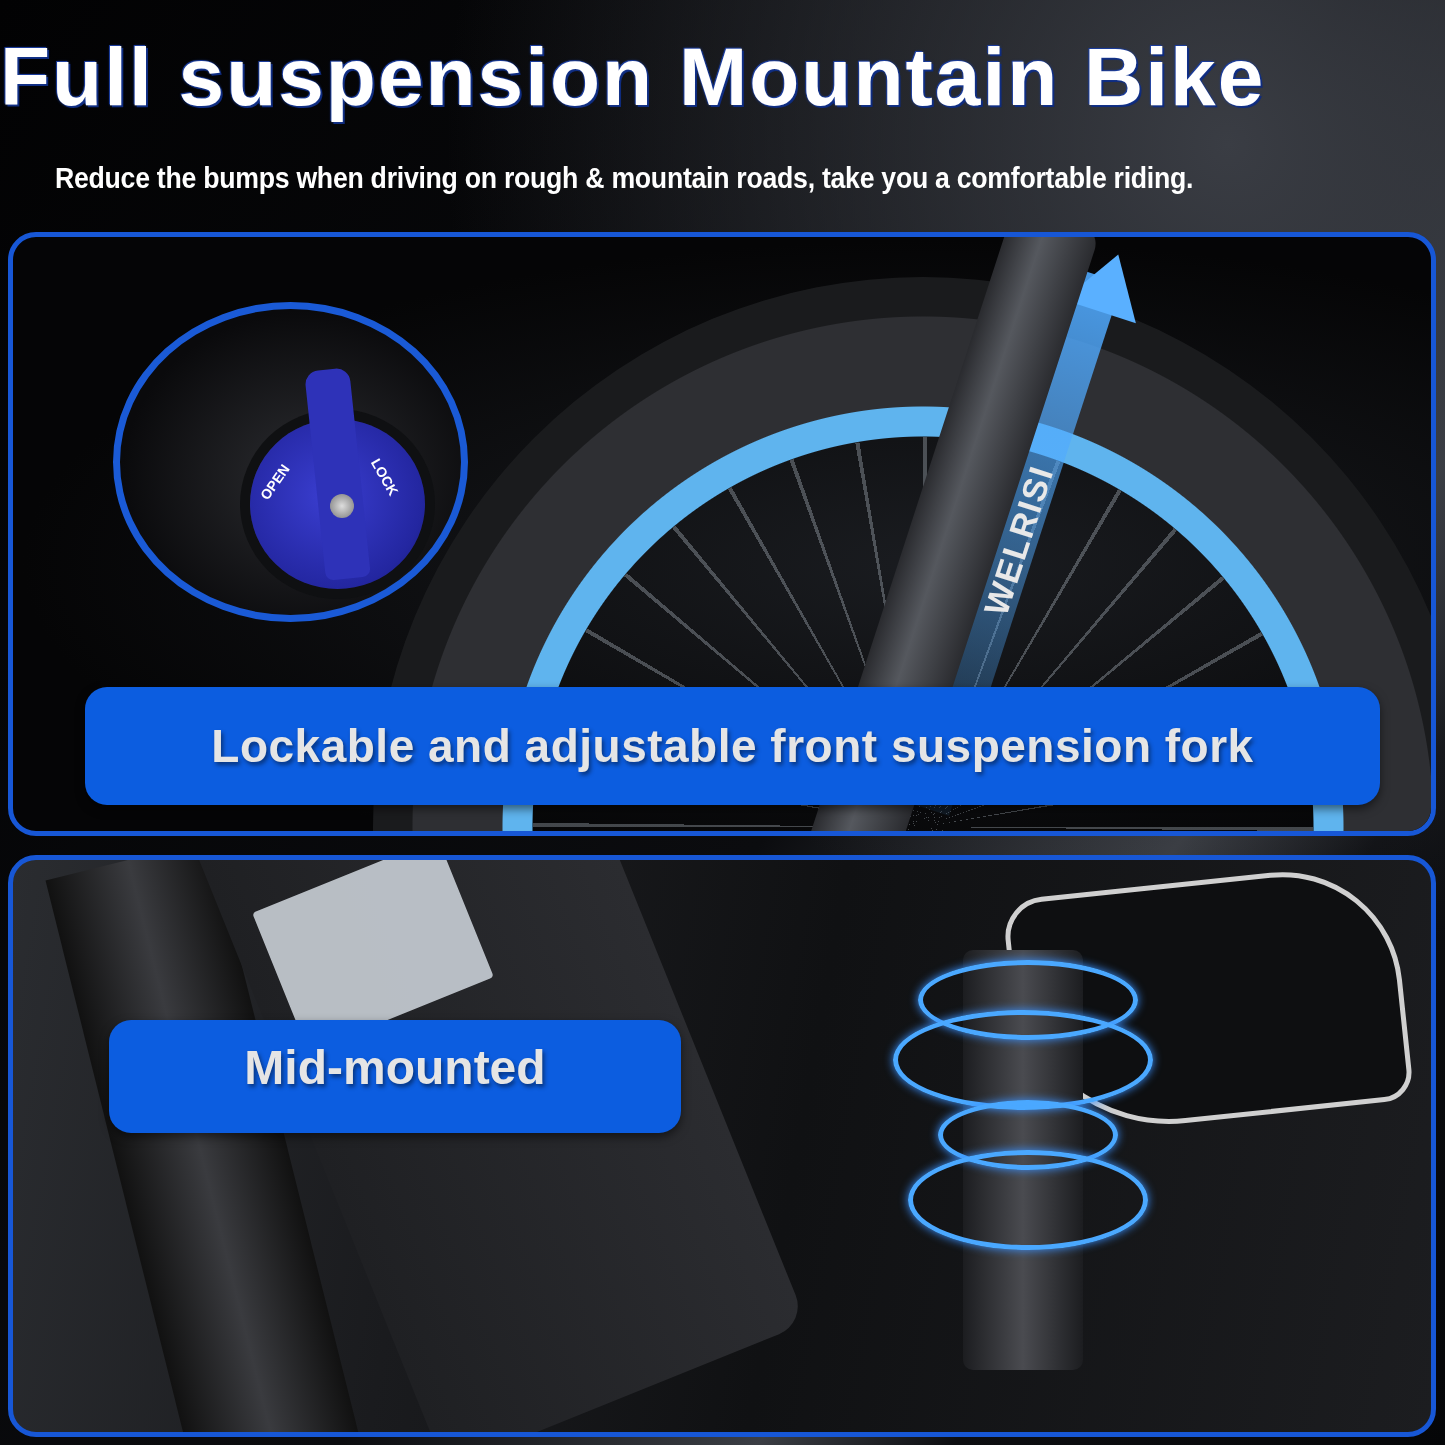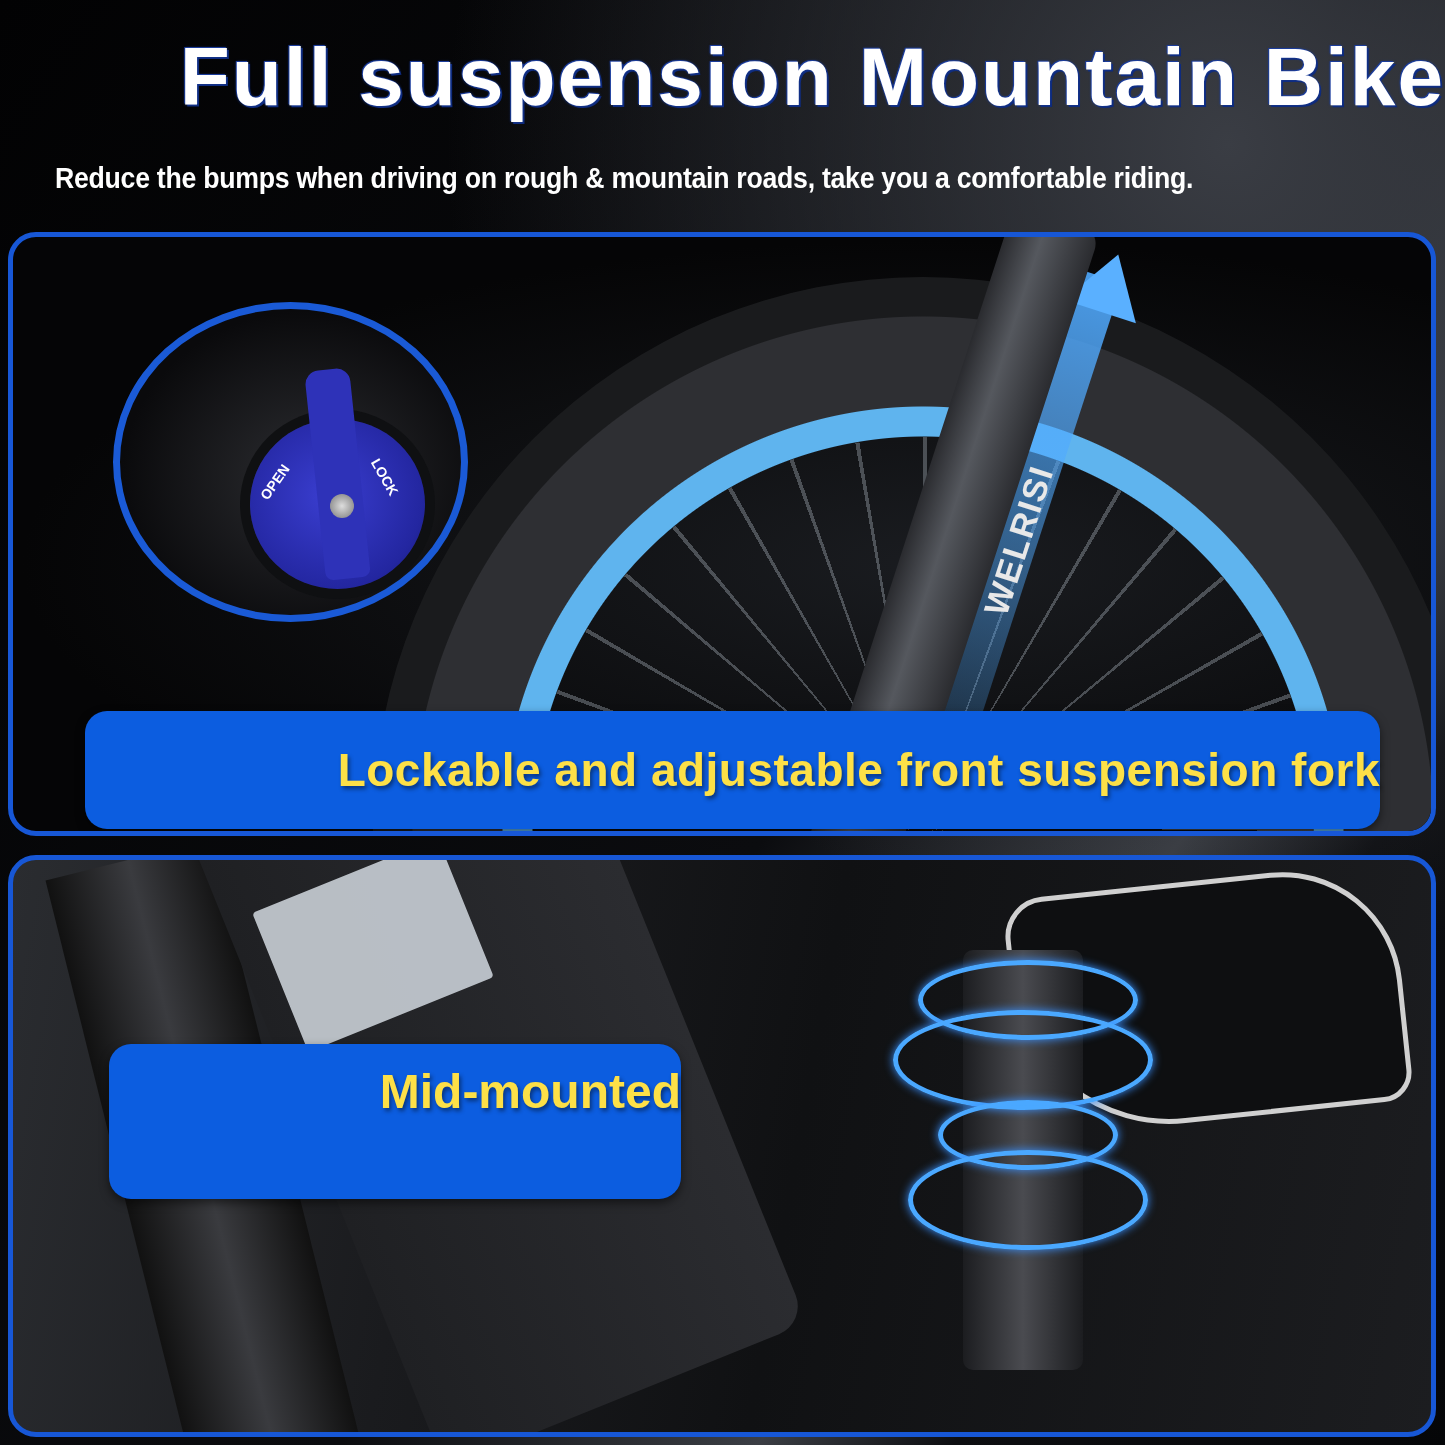--- a/index.html
+++ b/index.html
@@ -2,21 +2,21 @@
 <html><head>
 <meta charset="utf-8">
 <style>
   html, body { margin:0; padding:0; }
   body { width:1445px; height:1445px; background:#050608; position:relative; overflow:hidden;
          font-family:"Liberation Sans", "DejaVu Sans", sans-serif; }
   .bg { position:absolute; inset:0;
         background:
           radial-gradient(ellipse at 85% 10%, #3a3d44 0%, rgba(20,22,26,0) 45%),
           linear-gradient(125deg, #020203 0%, #0b0c0f 55%, #3b3e44 72%, #0d0e11 80%, #050608 100%); }
-  .title { position:absolute; left:0; right:0; top:30px; text-align:right; color:#fff;
+  .title { position:absolute; left:0; right:0; top:30px; text-align:left; color:#fff;
            font-weight:bold; font-size:82px; letter-spacing:2px;
            text-shadow: 0 0 3px #1b3fa0, 2px 2px 0 #0e2a7a, -1px -1px 0 #1c3c9a; }
   .subtitle { position:absolute; left:55px; top:162px; color:#fff; font-weight:bold;
               font-size:29px; letter-spacing:-0.3px; transform:scaleX(0.92); transform-origin:left; }
 
   .panel { position:absolute; border:5px solid #1757d6; border-radius:28px; overflow:hidden;
            box-sizing:border-box; }
   .panel-top { left:8px; top:232px; width:1428px; height:604px;
                background: radial-gradient(ellipse at 65% 55%, #1a1c20 0%, #050506 70%); }
   .panel-bottom { left:8px; top:855px; width:1428px; height:582px;
@@ -43,24 +43,24 @@
            background: radial-gradient(ellipse at 55% 55%, #2b2c30 0%, #0a0a0c 70%); }
   .dial { position:absolute; left:130px; top:110px; width:175px; height:170px; border-radius:50%;
           background: radial-gradient(circle at 45% 45%, #3a3ed0 0%, #2326a0 70%, #14166a 100%);
           box-shadow:0 0 0 10px #0f1012; }
   .lever { position:absolute; left:195px; top:60px; width:45px; height:210px; background:#2e32b8; border-radius:14px 14px 8px 8px;
            transform:rotate(-6deg); }
   .dial-open { position:absolute; left:135px; top:165px; color:#fff; font-size:14px; font-weight:bold; transform:rotate(-55deg); }
   .dial-lock { position:absolute; left:245px; top:160px; color:#fff; font-size:14px; font-weight:bold; transform:rotate(60deg); }
   .screw { position:absolute; left:210px; top:185px; width:24px; height:24px; border-radius:50%; background:radial-gradient(circle,#ddd,#777); }
 
-  .banner { position:absolute; background:#0c5de0; border-radius:22px; color:#fde047; font-weight:bold; text-align:right;
-            box-shadow: 0 4px 10px rgba(0,0,0,0.5); text-shadow: 2px 3px 4px rgba(0,0,0,0.45); margin-top: 24px; }
+  .banner { position:absolute; background:#0c5de0; border-radius:22px; color:#e5e5e5; font-weight:bold; text-align:center;
+            box-shadow: 0 4px 10px rgba(0,0,0,0.5); text-shadow: 2px 3px 4px rgba(0,0,0,0.45); }
   .banner-top { left:72px; top:450px; width:1295px; height:118px; line-height:118px; font-size:46px; letter-spacing:0.5px; }
-  .banner-bottom { left:96px; top:160px; width:572px; height:155px; font-size:48px; line-height:56px; padding-top:20px; box-sizing:border-box; }
+  .banner-bottom { left:96px; top:160px; width:572px; height:113px; font-size:48px; line-height:56px; padding-top:20px; box-sizing:border-box; }
 
   
   .battery { position:absolute; left:170px; top:-40px; width:390px; height:700px; background:linear-gradient(90deg,#1f2023,#2b2c30);
              transform:rotate(-22deg); transform-origin:top left; border-radius:30px; }
   .label { position:absolute; left:260px; top:10px; width:200px; height:150px; background:#c9cfd6; transform:rotate(-22deg); border-radius:4px; opacity:0.9; }
   .frame { position:absolute; left:30px; top:0; width:170px; height:620px; background:linear-gradient(90deg,#111,#3a3b3f 50%,#111);
            transform:rotate(-14deg); transform-origin:top; }
   .shock { position:absolute; left:950px; top:90px; width:120px; height:420px; background:linear-gradient(90deg,#1c1d20,#4a4b50 50%,#1c1d20); border-radius:10px; }
   .ring { position:absolute; border:5px solid #4aa8ff; border-radius:50%; box-shadow:0 0 10px #3a90ff; }
   .linkage { position:absolute; left:1000px; top:20px; width:380px; height:230px; border:5px solid #d0d0d0; border-radius:40px 120px 30px 160px;

